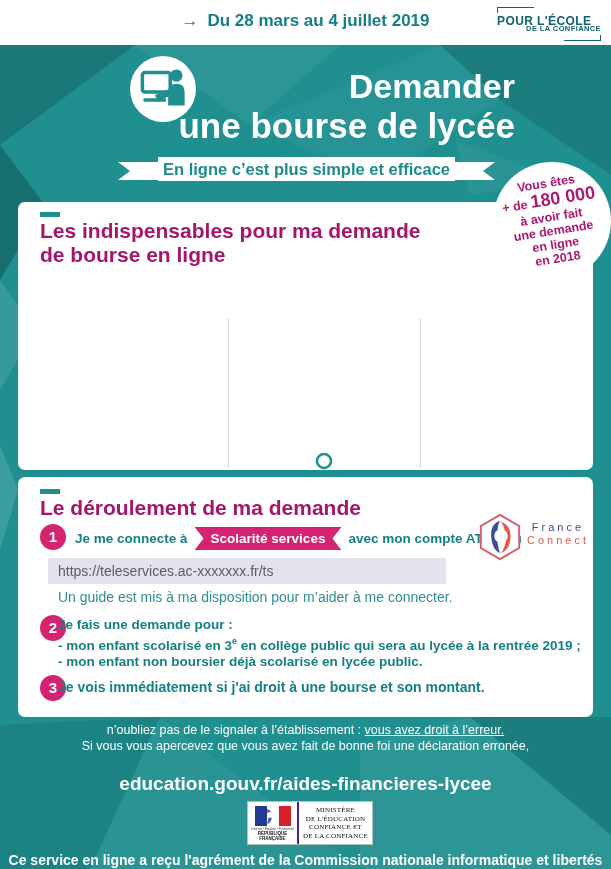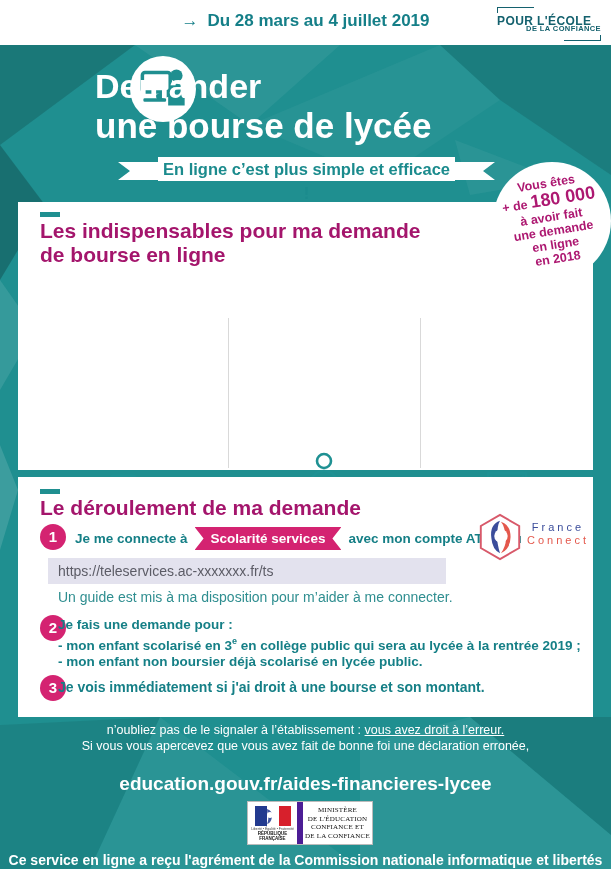--- a/index.html
+++ b/index.html
@@ -29,41 +29,41 @@
   .f6{background:rgba(255,255,255,.10);clip-path:polygon(0px 235px,35px 285px,0px 345px);}
   .f7{background:rgba(255,255,255,.13);clip-path:polygon(0px 400px,18px 445px,0px 505px);}
   .f8{background:rgba(0,0,0,.08);clip-path:polygon(0px 680px,160px 672px,90px 824px,0px 824px);}
   .f9{background:rgba(255,255,255,.05);clip-path:polygon(160px 672px,360px 824px,90px 824px);}
   .f10{background:rgba(0,0,0,.12);clip-path:polygon(470px 672px,611px 672px,611px 790px);}
   .f11{background:rgba(255,255,255,.06);clip-path:polygon(360px 700px,470px 672px,611px 790px,611px 824px,360px 824px);}
   .f12{background:rgba(255,255,255,.05);clip-path:polygon(455px 95px,560px 135px,470px 150px);}
 
   
   .hero-icon{position:absolute;left:130px;top:56px;width:66px;height:66px;z-index:2;}
-  .hero-title{position:absolute;left:95px;top:66px;width:420px;text-align:left;z-index:2;
+  .hero-title{position:absolute;left:95px;top:66px;width:420px;text-align:right;z-index:2;
               color:#fff;font-weight:bold;}
   .hero-title .t1{font-size:34px;line-height:40px;}
   .hero-title .t2{font-size:35px;line-height:40px;}
   .ribbon{position:absolute;left:0;top:156px;width:611px;height:26px;z-index:2;}
   .ribbon-box{position:absolute;left:158px;top:1px;width:297px;height:24px;background:#fff;
               color:#1b8b8d;font-size:16.5px;font-weight:bold;text-align:center;line-height:24px;}
   .tail{position:absolute;top:6px;width:40px;height:18px;background:#fff;}
   .tail-l{left:118px;clip-path:polygon(0 0,100% 0,100% 100%,0 100%,30% 50%);}
   .tail-r{left:455px;clip-path:polygon(0 0,100% 0,70% 50%,100% 100%,0 100%);}
 
   .badge{position:absolute;left:493px;top:162px;width:118px;height:118px;border-radius:50%;
          background:#fff;z-index:4;}
   .badge-in{position:absolute;inset:0;display:flex;flex-direction:column;justify-content:center;
             align-items:center;transform:rotate(-9deg);color:#ad1871;font-weight:bold;
             font-size:12.5px;line-height:14px;text-align:center;}
   .badge-big{font-size:18px;line-height:18px;}
   .badge-big .sm{font-size:12.5px;}
 
   
-  .card{position:absolute;left:18px;width:575px;background:#fff;z-index:2;}
+  .card{position:absolute;left:18px;width:575px;background:#fff;z-index:2;border-radius:7px;}
   .card1{top:202px;height:268px;}
   .card2{top:477px;height:240px;}
   .dash{position:absolute;left:22px;width:20px;height:5px;background:#1f8f90;}
   .card-h{position:absolute;left:22px;color:#a4156c;font-size:21px;font-weight:bold;line-height:24px;}
 
   
   .cols{position:absolute;left:0;top:240px;width:575px;}
   .sep{position:absolute;top:52px;width:1px;height:150px;background:#d9d9d9;}
   .col{position:absolute;text-align:center;color:#157f86;}
   .col1{left:0;top:70px;width:210px;}
@@ -102,21 +102,21 @@
               font-size:12.5px;line-height:16px;z-index:2;}
   .disclaimer a,.disc-link{color:#fff;text-decoration:underline;}
   .website{position:absolute;left:0;top:773px;width:611px;text-align:center;color:#fff;
            font-size:19px;font-weight:bold;z-index:2;}
   .ministry{position:absolute;left:247px;top:801px;width:126px;height:44px;background:#fff;
             border:1px solid #bbb;box-sizing:border-box;display:flex;z-index:2;}
   .min-left{width:49px;box-sizing:border-box;padding-top:4px;text-align:center;}
   .min-flag{width:36px;height:20px;margin:0 auto;display:block;}
   .min-motto{font-size:3.5px;color:#444;margin-top:1px;}
   .min-rep{font-size:4.5px;font-weight:bold;color:#111;}
-  .min-right{flex:1;border-left:6px solid #4c1d95;display:flex;flex-direction:column;justify-content:center;
+  .min-right{flex:1;border-left:2px solid #4c1d95;display:flex;flex-direction:column;justify-content:center;
              text-align:center;font-family:"Liberation Serif",serif;font-size:7px;line-height:8.5px;
              color:#111;letter-spacing:.2px;}
   .cnil{position:absolute;left:0;top:852px;width:611px;text-align:center;color:#fff;
         font-size:14px;font-weight:bold;z-index:2;}
 </style>
 </head>
 <body>
 
 <div class="page">
 

